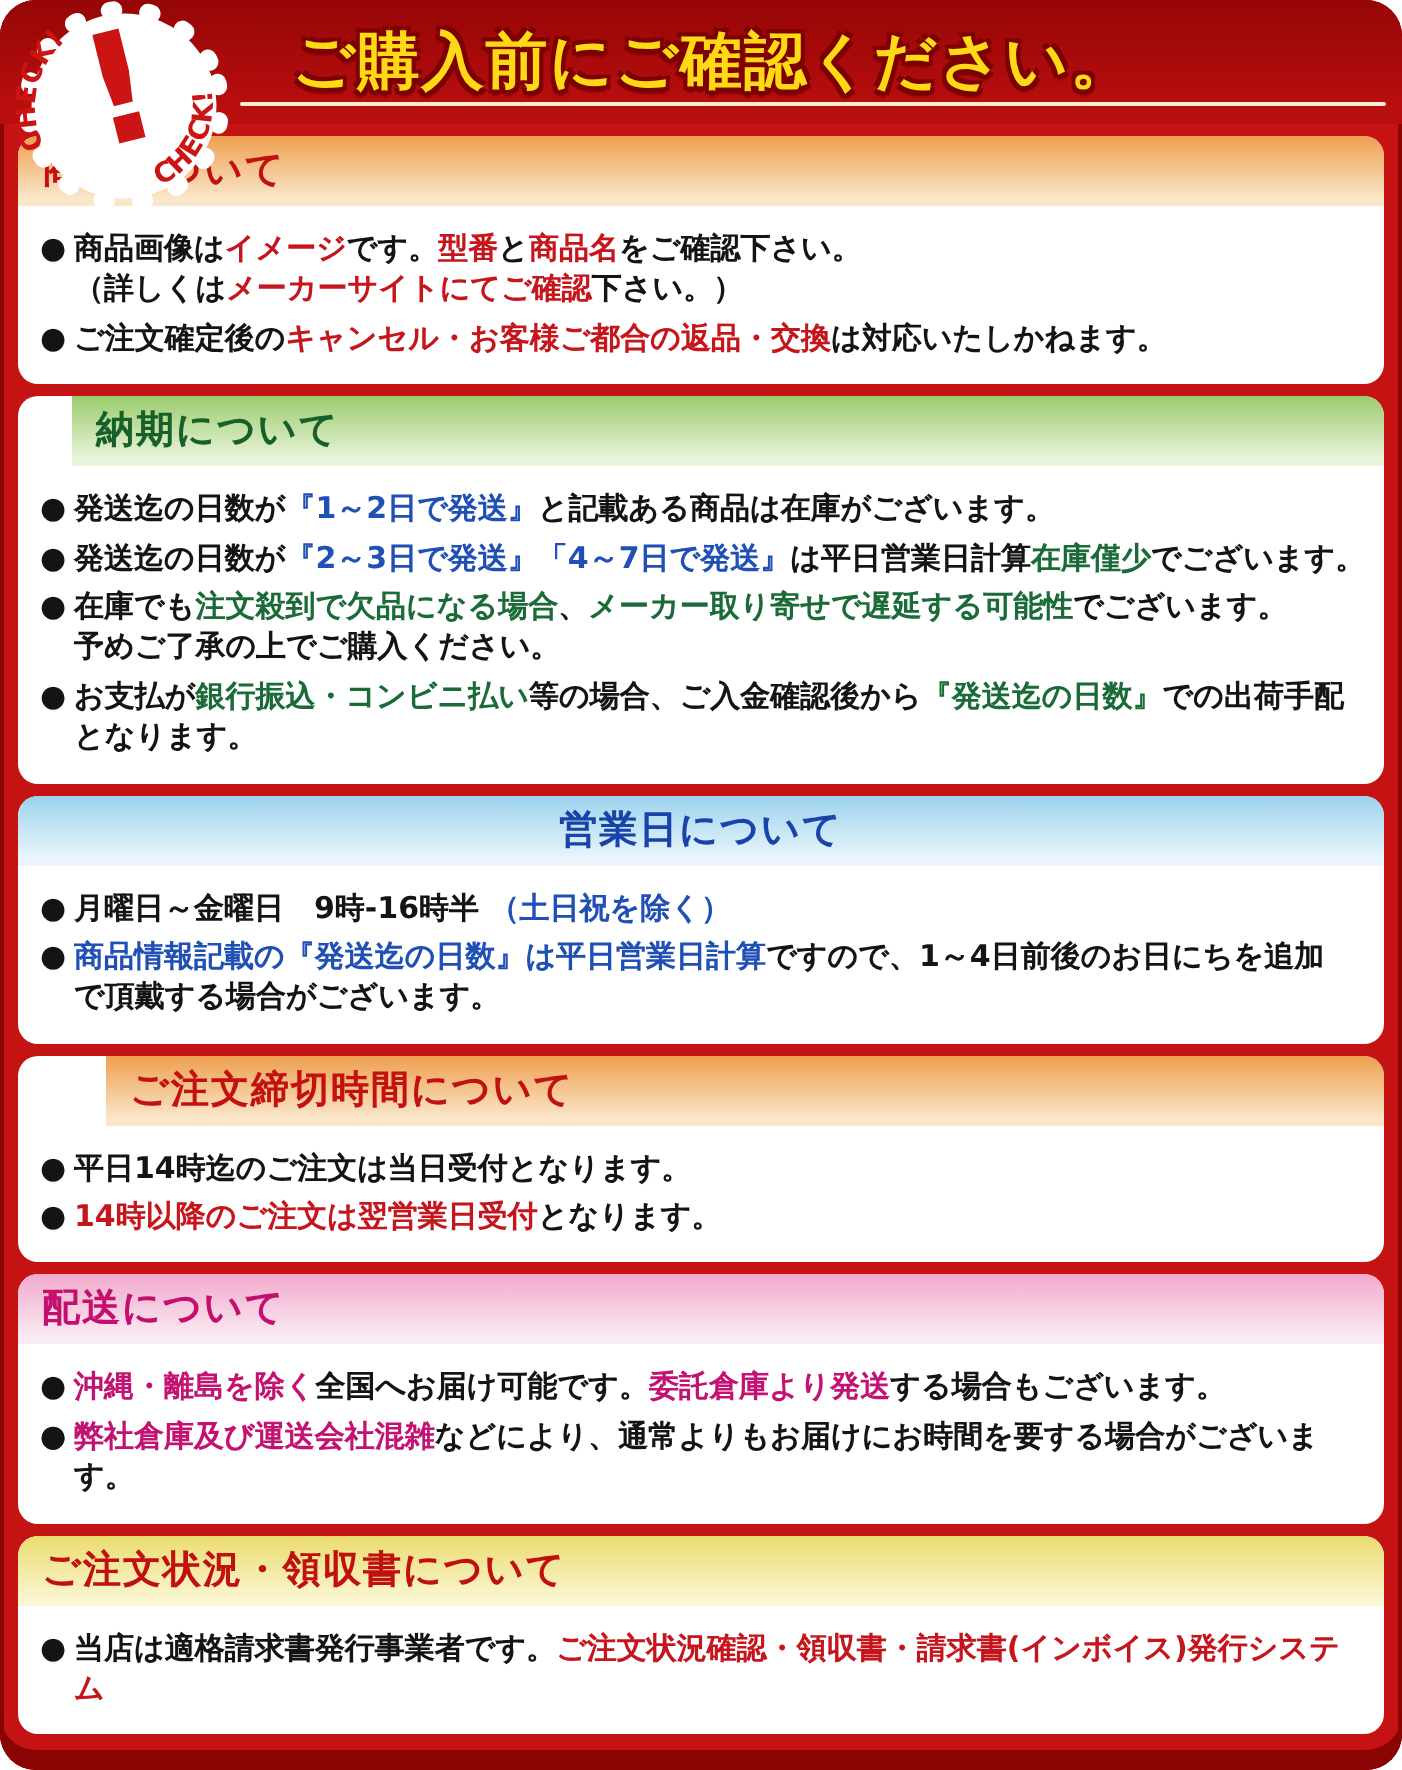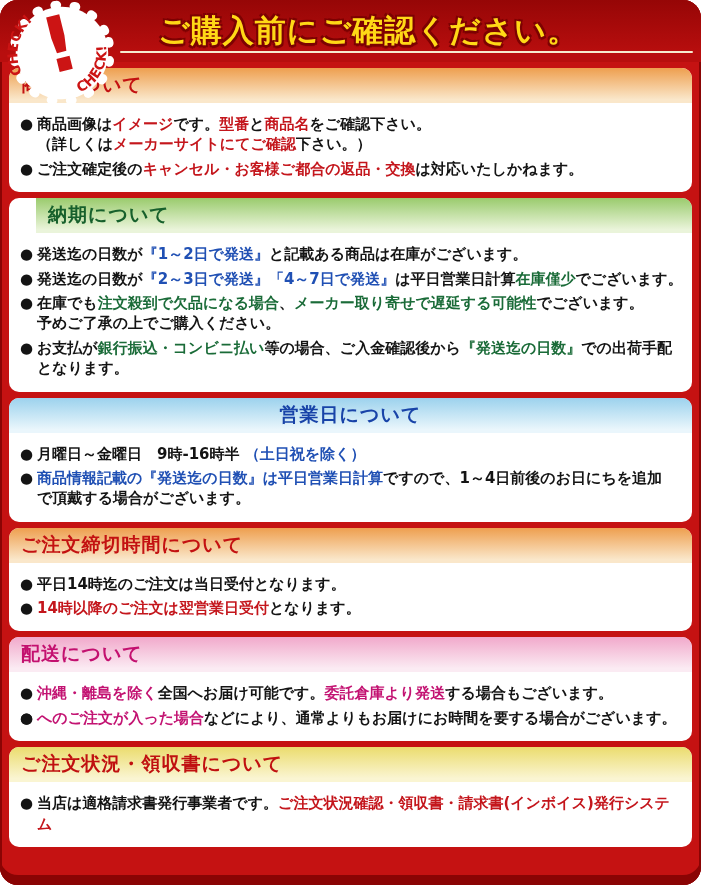--- a/index.html
+++ b/index.html
@@ -1,21 +1,21 @@
 <!DOCTYPE html>
 <html style="--page-bg: #c51212; --bar-top: #960606; --bar-bottom: #b80e0e; --edge-dark: #8a0404; --line: #f6eccf; --title-yellow: #ffd816; --text: #141414; --red: #c4161c; --blue: #2050b4; --green: #1a6b38; --pink: #c31372;"><head>
 <meta charset="utf-8">
 <style>
   html,body{margin:0;padding:0;background:#ffffff;font-family:"DejaVu Sans",sans-serif;}
   .page{position:relative;width:701px;height:885px;background:var(--page-bg);
         border-radius:18px;overflow:hidden;
         box-shadow:inset 0 -10px 0 var(--edge-dark), inset -2px 0 0 var(--edge-dark), inset 2px 0 0 var(--edge-dark);}
   .topbar{position:relative;height:62px;background:linear-gradient(180deg,var(--bar-top) 0%,var(--bar-bottom) 85%);}
   .topbar-line{position:absolute;left:120px;right:8px;bottom:9px;height:2px;background:var(--line);border-radius:2px;}
-  .main-title{position:absolute;left:158px;top:10px;font-size:31px;font-weight:bold;letter-spacing:1px;
+  .main-title{position:absolute;left:146px;top:10px;font-size:31px;font-weight:bold;letter-spacing:1px;
         color:var(--title-yellow);
         text-shadow:-2px -2px 0 #7c0202,2px -2px 0 #7c0202,-2px 2px 0 #7c0202,2px 2px 0 #7c0202,0 3px 1px #7c0202;}
   .badge{position:absolute;left:3px;top:-6px;width:118px;height:118px;transform:rotate(-14deg);z-index:5;}
   .cards{padding:6px 9px 0 9px;display:flex;flex-direction:column;gap:6px;}
   .card{background:#ffffff;border-radius:10px;overflow:hidden;}
   .card-head{padding:4px 12px 5px;font-size:19px;font-weight:bold;letter-spacing:1px;}
   .card-body{padding:7px 9px 9px 11px;font-size:15px;font-weight:bold;color:var(--text);}
   .bullet{position:relative;padding-left:17px;margin:4px 0;line-height:1.36;}
   .bullet .dot{position:absolute;left:0;top:0;color:var(--text);}
   .seg-red{color:var(--red);} .seg-blue{color:var(--blue);}
@@ -64,32 +64,32 @@
         </div>
       </section>
       <section class="card">
         <div class="card-head" style="background: linear-gradient(rgb(156, 210, 237) 0%, rgb(234, 246, 252) 90%); color: rgb(24, 67, 168); text-align: center;"><span>営業日について</span></div>
         <div class="card-body">
           <div class="bullet"><span class="dot">●</span><span><span>月曜日～金曜日　9時-16時半 </span><span class="seg-blue">（土日祝を除く）</span></span></div>
           <div class="bullet"><span class="dot">●</span><span><span class="seg-blue">商品情報記載の『発送迄の日数』は平日営業日計算</span><span>ですので、1～4日前後のお日にちを追加</span><br><span>で頂戴する場合がございます。</span></span></div>
         </div>
       </section>
       <section class="card">
-        <div class="card-head" style="background: linear-gradient(rgb(238, 159, 79) 0%, rgb(250, 231, 202) 90%); color: rgb(195, 17, 17);"><span>ご注文締切時間について</span></div>
+        <div class="card-head" style="background: linear-gradient(rgb(238, 159, 79) 0%, rgb(250, 231, 202) 90%); color: rgb(195, 17, 17); margin-left: 44px;"><span>ご注文締切時間について</span></div>
         <div class="card-body">
           <div class="bullet"><span class="dot">●</span><span><span>平日14時迄のご注文は当日受付となります。</span></span></div>
           <div class="bullet"><span class="dot">●</span><span><span class="seg-red">14時以降のご注文は翌営業日受付</span><span>となります。</span></span></div>
         </div>
       </section>
       <section class="card">
         <div class="card-head" style="background: linear-gradient(rgb(241, 169, 203) 0%, rgb(251, 235, 243) 90%); color: rgb(195, 16, 111);"><span>配送について</span></div>
         <div class="card-body">
           <div class="bullet"><span class="dot">●</span><span><span class="seg-pink">沖縄・離島を除く</span><span>全国へお届け可能です。</span><span class="seg-pink">委託倉庫より発送</span><span>する場合もございます。</span></span></div>
           <div class="bullet"><span class="dot">●</span></div>
-          <div class="bullet"><span class="dot">●</span><span><span class="seg-pink">へのご注文が入った場合</span><span>などにより、通常よりもお届けにお時間を要する場合がございます。</span></span></div>
+          <div class="bullet"><span class="dot">●</span><span><span class="seg-pink">弊社倉庫及び運送会社混雑</span><span>などにより、通常よりもお届けにお時間を要する場合がございます。</span></span></div>
         </div>
       </section>
       <section class="card">
         <div class="card-head" style="background: linear-gradient(rgb(235, 220, 110) 0%, rgb(250, 245, 210) 90%); color: rgb(192, 16, 16);"><span>ご注文状況・領収書について</span></div>
         <div class="card-body">
           <div class="bullet"><span class="dot">●</span><span><span>当店は適格請求書発行事業者です。</span><span class="seg-red">ご注文状況確認・領収書・請求書(インボイス)発行システム</span><br></span></div>
         </div>
       </section>
     </div>
 </div>

